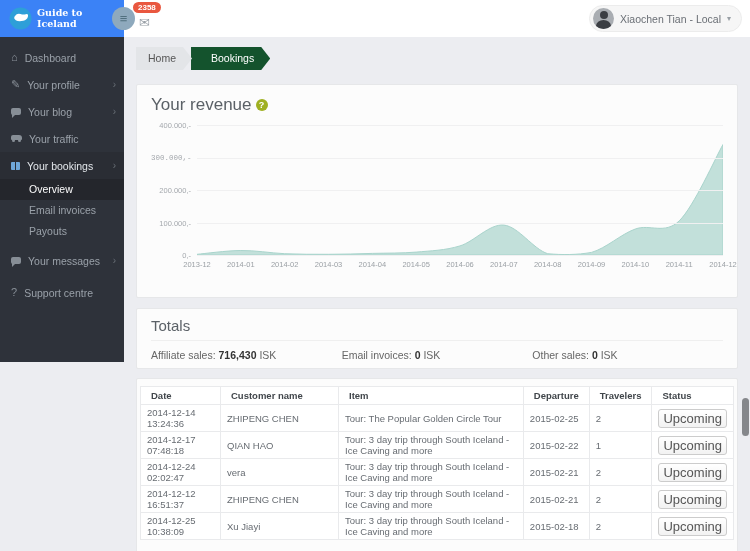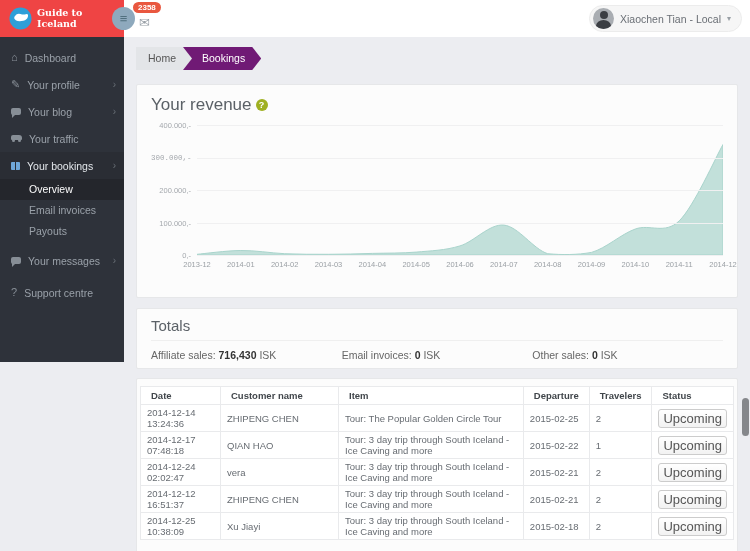--- a/index.html
+++ b/index.html
@@ -2,21 +2,21 @@
 <html style="overflow:hidden"><head>
 <meta charset="utf-8">
 <style>
   * { box-sizing: border-box; margin: 0; padding: 0; }
   html,body { width:750px; height:551px; overflow:hidden; }
   body { font-family:"Liberation Sans", sans-serif; background:#ecedf1; color:#555; }
   .app { position:relative; width:750px; height:551px; overflow:hidden; }
 
   
   .header { position:absolute; top:0; left:0; width:750px; height:37px; background:#ffffff; z-index:5; }
-  .brand { position:absolute; left:0; top:0; width:124px; height:37px; background:#ef4444;
+  .brand { position:absolute; left:0; top:0; width:124px; height:37px; background:#3b82f6;
            display:flex; align-items:center; gap:5px; padding-left:9px; }
   .brand-text { color:#fff; font-family:"DejaVu Serif", serif; font-weight:bold; font-size:9.5px; line-height:1.1; }
   .menu-toggle { position:absolute; left:112px; top:7px; width:23px; height:23px; border-radius:50%;
                  background:#8ea9bd; border:none; color:#51707f; font-size:13px; line-height:21px;
                  text-align:center; cursor:pointer; z-index:6; }
   .mail { position:absolute; left:139px; top:13px; }
   .env { font-size:13px; color:#9aa1a8; }
   .badge { position:absolute; top:-11px; left:-6px; background:#e9573f; color:#fff; font-size:8px;
            font-weight:bold; padding:1px 5px; border-radius:8px; }
   .user-pill { position:absolute; right:8px; top:5px; height:27px; background:#f6f6f6; border:1px solid #ececec;
@@ -42,24 +42,24 @@
   .ic-bubble { width:10px; height:7px; background:currentColor; border-radius:2px; position:relative; }
   .ic-bubble::after { content:""; position:absolute; left:1px; bottom:-3px; border:2px solid transparent; border-top-color:currentColor; border-left-color:currentColor; }
   .ic-car { width:11px; height:5px; background:currentColor; border-radius:2px 3px 1px 1px; position:relative; margin-top:-2px; }
   .ic-car::before { content:""; position:absolute; left:1px; bottom:-2px; width:3px; height:3px; border-radius:50%; background:currentColor; }
   .ic-car::after { content:""; position:absolute; right:1px; bottom:-2px; width:3px; height:3px; border-radius:50%; background:currentColor; }
   .ic-book { width:9px; height:8px; border-radius:1px;
              background:linear-gradient(90deg, currentColor 44%, transparent 44%, transparent 56%, currentColor 56%); }
 
   
   .content-bg { position:absolute; top:37px; left:124px; right:0; bottom:0; background:#ecedf1; }
-  .breadcrumb { position:absolute; top:47px; left:136px; display:flex; z-index:3; }
+  .breadcrumb { position:absolute; top:47px; left:136px; display:flex; z-index:3;gap:9px; }
   .crumb { height:23px; line-height:23px; font-size:10.5px; padding:0 16px 0 12px; cursor:pointer; }
   .crumb-home { background:#e3e5e8; color:#555; clip-path:polygon(0 0, calc(100% - 9px) 0, 100% 50%, calc(100% - 9px) 100%, 0 100%); z-index:2; }
-  .crumb-active { background:#701a75; color:#fff; margin-left:-10px; padding-left:20px;
+  .crumb-active { background:#14532d; color:#fff; margin-left:-10px; padding-left:20px;
                   clip-path:polygon(0 0, calc(100% - 9px) 0, 100% 50%, calc(100% - 9px) 100%, 0 100%); z-index:1; }
 
   .card { position:absolute; left:136px; width:602px; background:#fcfcfc; border:1px solid #e6e7e9; border-radius:2px; z-index:2; }
   .card h2 { font-weight:400; color:#5b6167; }
 
   .revenue-card { top:84px; height:214px; padding:10px 14px; }
   .revenue-card h2 { font-size:17px; }
   .help { display:inline-block; width:12px; height:12px; border-radius:50%; background:#9fb021; color:#fff;
           font-size:9px; line-height:12px; text-align:center; font-weight:bold; vertical-align:2px; margin-left:4px; }
   .chart { position:relative; margin-top:6px; height:156px; }

